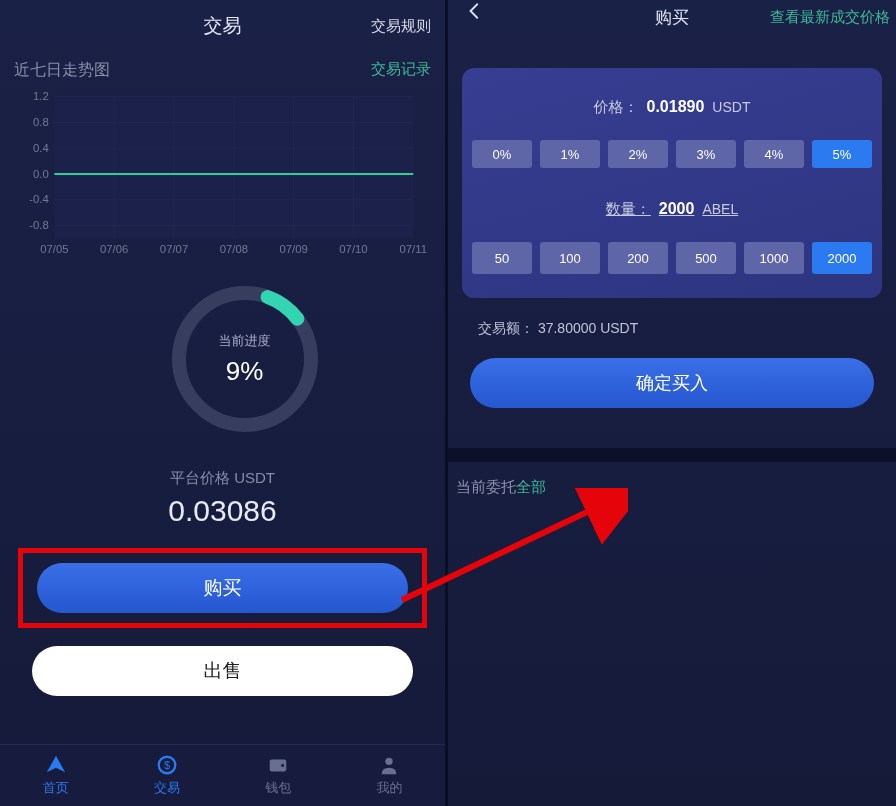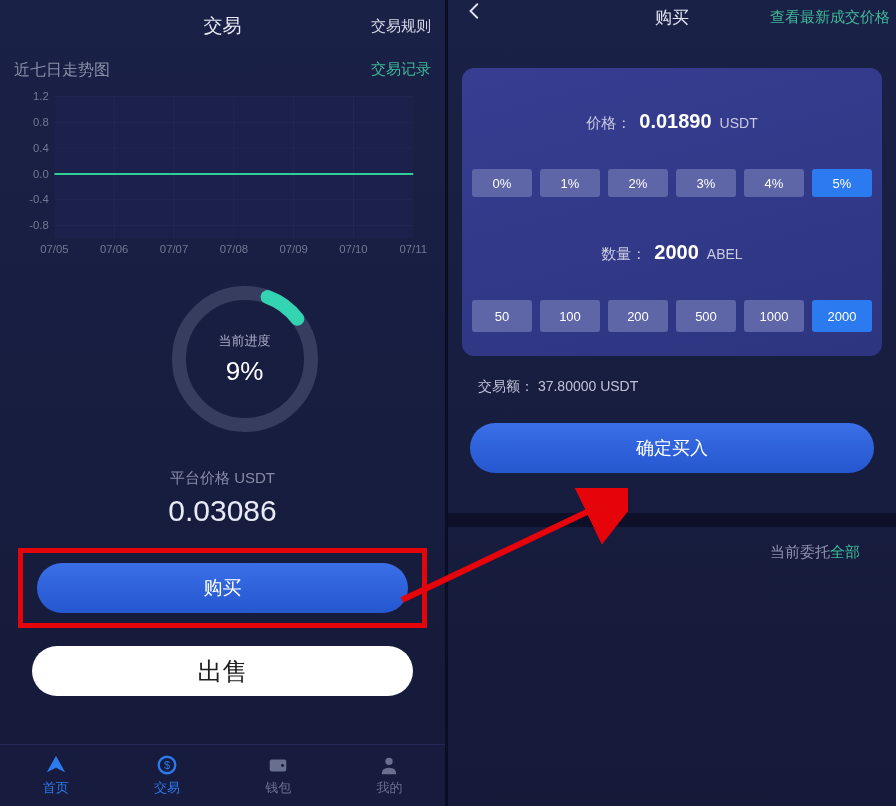--- a/index.html
+++ b/index.html
@@ -156,21 +156,21 @@
       display:flex;
       align-items:center;
       justify-content:center;
     }
     .sell-btn {
       margin: 18px 32px 0 32px;
       height: 50px;
       border-radius: 26px;
       background: #fff;
       color: #202020;
-      font-size: 25px;
+      font-size: 19px;
       display:flex;
       align-items:center;
       justify-content:center;
     }
     
     .bottom-nav {
       position: absolute;
       bottom: 0; left: 0;
       width: 100%;
       height: 62px;
@@ -230,23 +230,23 @@
     }
     .card-row {
       display:flex;
       align-items:baseline;
       justify-content:center;
       color:#c9cce1;
       font-size:15px;
     }
     .card-big {
       color:#fff;
-      font-size:20px;
+      font-size:16px;
       font-weight:bold;
-      margin:16px 8px;
+      margin:4px 8px;
     }
     .card-unit {
       color:#c9cce1;
       font-size:14px;
     }
     .chip-row {
       display:flex;
       gap:8px;
       justify-content:center;
       margin-top:20px;
@@ -281,40 +281,40 @@
     }
     
     .summary {
       padding:22px 30px 0;
       color:#c0c3d8;
       font-size:14px;
     }
     .summary div { margin-bottom:12px; }
     
     .confirm-btn {
-      margin: 27px 22px 0;
+      margin: 20px 22px 0;
       height:50px;
       border-radius:26px;
       background: linear-gradient(180deg,#3a6fe7,#2557cf);
       color:#fff;
       font-size:18px;
       display:flex;
       align-items:center;
       justify-content:center;
     }
     
     .big-divider {
       height:14px;
       background:#0d1028;
       margin-top:40px;
     }
     .order-row {
       display:flex;
-      justify-content:flex-end;
-      padding:16px 36px;
+      justify-content:flex-start;
+      padding:16px 8px;
       font-size:15px;
     }
     .order-label { color:#8e92af; }
     .order-all { color:#3fb897; }
     
     .arrow-overlay {
       position:absolute;
       left:398px;
       top:488px;
       width:230px;
@@ -447,21 +447,21 @@
     </div>
     <div class="chip-row" id="pct-chips">
         <div class="chip">0%</div>
         <div class="chip">1%</div>
         <div class="chip">2%</div>
         <div class="chip">3%</div>
         <div class="chip">4%</div>
         <div class="chip active">5%</div>
       </div>
 
-    <div class="card-row" style="margin-top:28px;">
+    <div class="card-row" style="margin-top:28px;text-decoration:underline;">
       <span>数量：</span>
       <span class="card-big">2000</span>
       <span class="card-unit">ABEL</span>
     </div>
     <div class="chip-row" id="qty-chips">
         <div class="chip2">50</div>
         <div class="chip2">100</div>
         <div class="chip2">200</div>
         <div class="chip2">500</div>
         <div class="chip2">1000</div>

